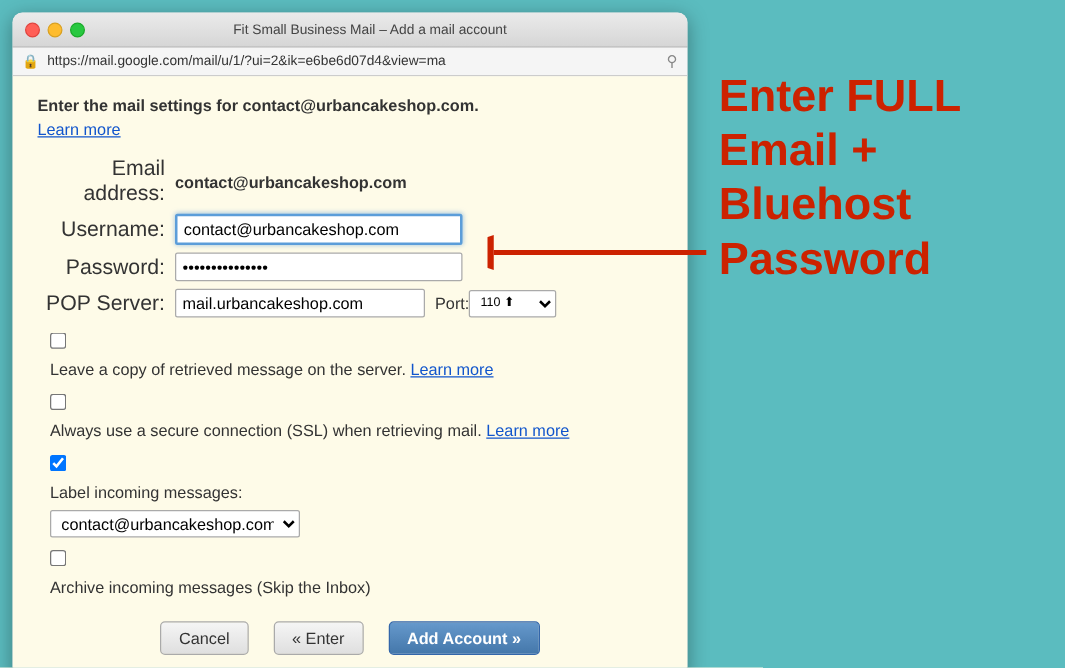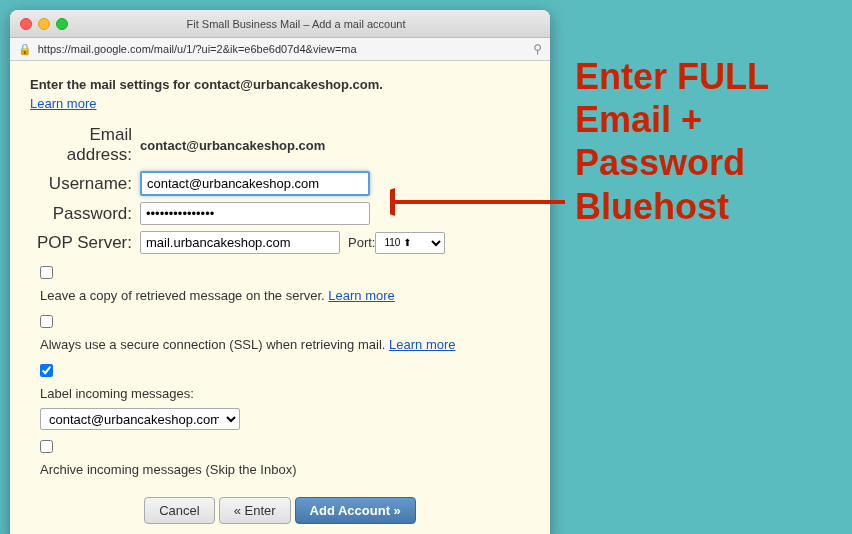--- a/index.html
+++ b/index.html
@@ -196,21 +196,21 @@
       font-size: 13px;
       border-radius: 2px;
       padding: 2px 4px;
       width: 200px;
       height: 22px;
     }
 
     .button-row {
       display: flex;
       justify-content: center;
-      gap: 4px;
+      gap: 20px;
       margin-top: 18px;
       align-items: center;
     }
 
     .btn {
       padding: 5px 14px;
       font-size: 13px;
       border-radius: 4px;
       border: 1px solid #aaa;
       background: linear-gradient(to bottom, #f5f5f5, #dfdfdf);
@@ -372,18 +372,18 @@
         </marker>
       </defs>
       <line x1="175" y1="20" x2="5" y2="20" stroke="#cc2200" stroke-width="4" marker-end="url(#arrowhead)"></line>
     </svg>
   </div>
 
   <div class="annotation-container">
     <div style="color:#cc2200; font-size:36px; font-weight:900; line-height:1.2; font-family:Arial, Helvetica, sans-serif;">
       <div>Enter FULL</div>
       <div>Email +</div>
+      <div>Bluehost</div>
       <div>Password</div>
-      <div>Bluehost</div>
     </div>
   </div>
 
 </div>
 
 </body></html>

